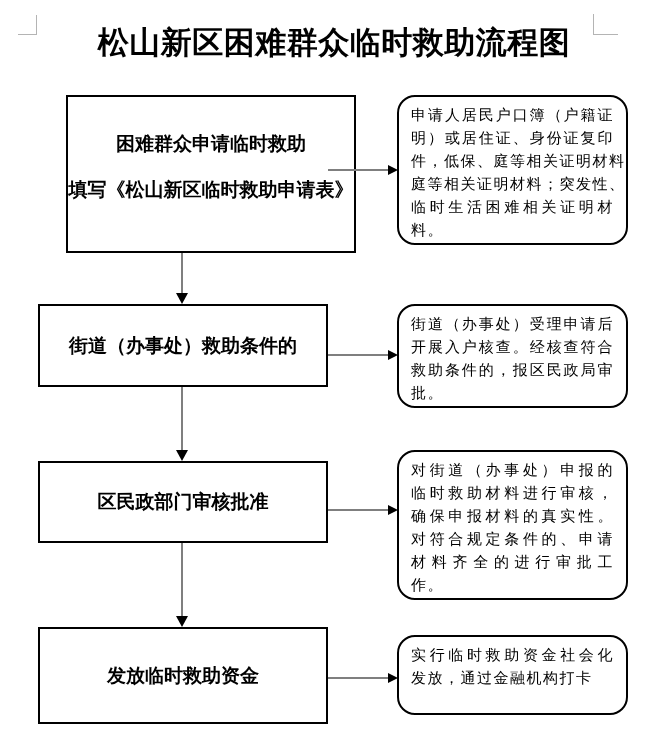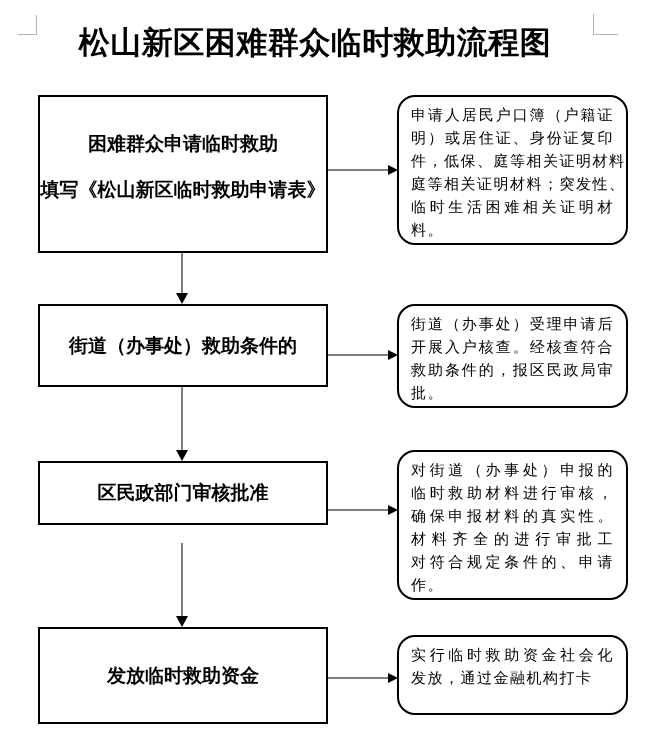--- a/index.html
+++ b/index.html
@@ -2,21 +2,21 @@
 <html><head>
 <meta charset="utf-8">
 <style>
   html,body{margin:0;padding:0;background:#fff;}
   .page{
     position:relative;width:655px;height:748px;background:#ffffff;
     font-family:"Liberation Serif",serif;color:#000;overflow:hidden;
   }
   .title{
     position:absolute;left:0;top:22px;width:630px;text-align:center;
-    font-size:31px;font-weight:bold;letter-spacing:0.5px;white-space:nowrap;
+    font-size:31px;font-weight:bold;letter-spacing:0.5px;white-space:nowrap;padding-left:19px;
   }
   .mark{position:absolute;background:#b4b4b4;}
   .lbox{
     position:absolute;left:38px;width:290px;box-sizing:border-box;
     border:2px solid #000;background:#fff;
     display:flex;flex-direction:column;align-items:center;justify-content:center;
     font-weight:bold;font-size:19px;white-space:nowrap;
   }
   .lbox .bline{line-height:26px;}
   .rbox{
@@ -44,21 +44,21 @@
 
 <div class="page">
 
   <div class="mark" style="left:36px;top:15px;width:1px;height:20px;"></div>
   <div class="mark" style="left:18px;top:34px;width:19px;height:1px;"></div>
   <div class="mark" style="left:593px;top:14px;width:1px;height:21px;"></div>
   <div class="mark" style="left:593px;top:34px;width:25px;height:1px;"></div>
 
   <div class="title">松山新区困难群众临时救助流程图</div>
 
-  <div class="lbox" style="top:95px;height:158px;row-gap:20px;padding-bottom:14px;">
+  <div class="lbox" style="top:95px;height:158px;row-gap:20px;padding-bottom:14px;margin-left:28px;">
     <div class="bline">困难群众申请临时救助</div>
     <div class="bline">填写《松山新区临时救助申请表》</div>
   </div>
   <div class="rbox" style="top:95px;height:150px;">
     <div class="nline">申请人居民户口簿（户籍证</div>
     <div class="nline">明）或居住证、身份证复印</div>
     <div class="nline">件，低保、庭等相关证明材料</div>
     <div class="nline">庭等相关证明材料；突发性、</div>
     <div class="nline">临时生活困难相关证明材</div>
     <div class="nline">料。</div>
@@ -77,29 +77,29 @@
     <div class="nline">开展入户核查。经核查符合</div>
     <div class="nline">救助条件的，报区民政局审</div>
     <div class="nline">批。</div>
   </div>
   <div class="hline" style="top:354px;"></div>
   <div class="harrow" style="top:350px;"></div>
 
   <div class="vline" style="top:387px;height:64px;"></div>
   <div class="varrow" style="top:450px;"></div>
 
-  <div class="lbox" style="top:461px;height:64px;">
+  <div class="lbox" style="top:461px;height:82px;">
     <div class="bline">区民政部门审核批准</div>
   </div>
   <div class="rbox" style="top:450px;height:150px;">
     <div class="nline">对街道（办事处）申报的</div>
     <div class="nline">临时救助材料进行审核，</div>
     <div class="nline">确保申报材料的真实性。</div>
+    <div class="nline">对符合规定条件的、申请</div>
     <div class="nline">材料齐全的进行审批工</div>
-    <div class="nline">对符合规定条件的、申请</div>
     <div class="nline">作。</div>
   </div>
   <div class="hline" style="top:509px;"></div>
   <div class="harrow" style="top:505px;"></div>
 
   <div class="vline" style="top:543px;height:74px;"></div>
   <div class="varrow" style="top:616px;"></div>
 
   <div class="lbox" style="top:627px;height:97px;">
     <div class="bline">发放临时救助资金</div>

